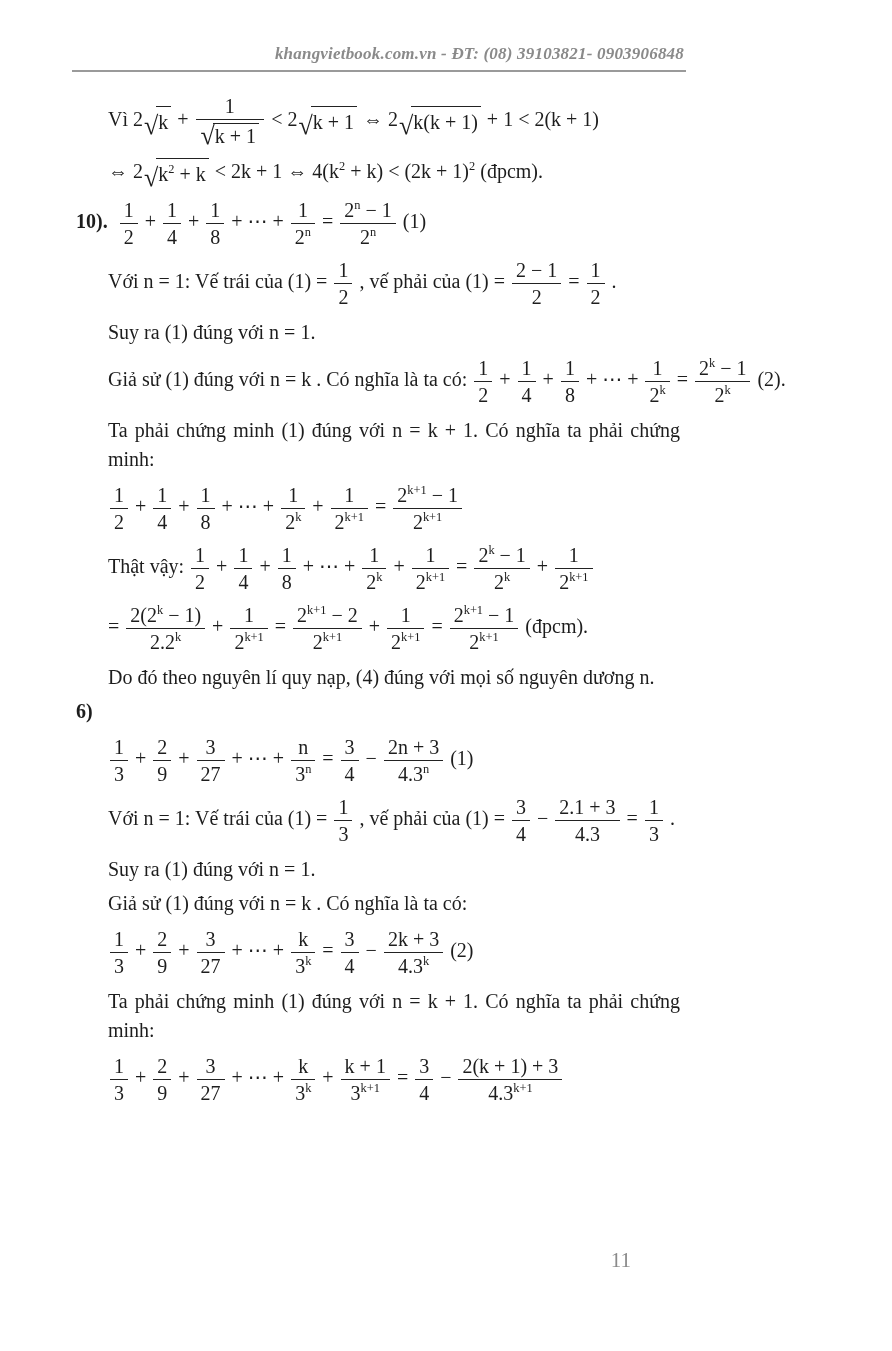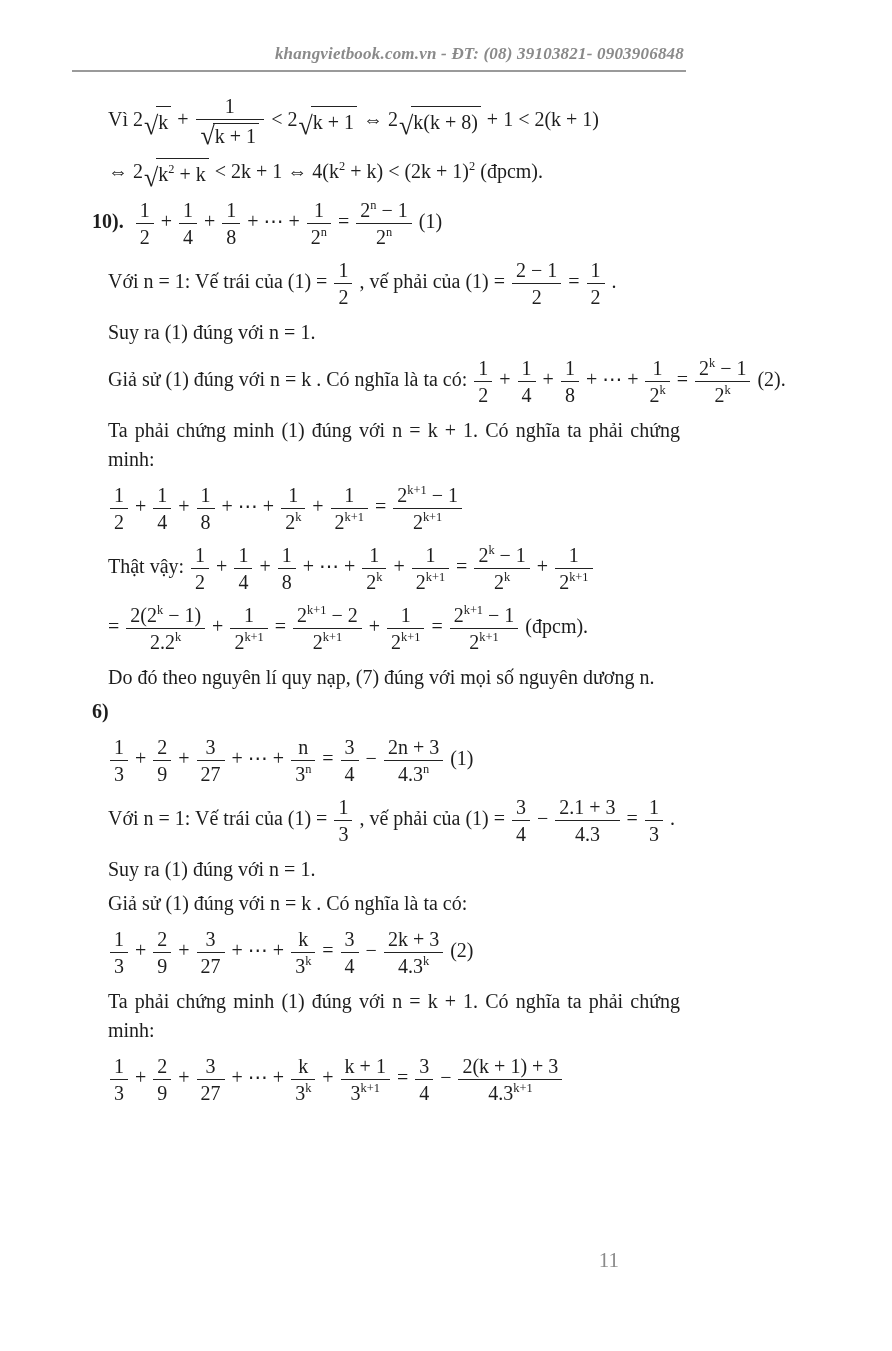--- a/index.html
+++ b/index.html
@@ -8,36 +8,36 @@
   .page{width:720px;height:1351px;position:relative;background:#fff;}
 
   .header{padding:44px 36px 6px 0;text-align:right;}
   .header-text{font-style:italic;font-weight:bold;font-size:17px;color:#8a8a8a;letter-spacing:.2px;}
   .rule{border:none;border-top:2px solid #9a9a9a;margin:0 34px 22px 72px;}
 
   .content{padding:0 40px 0 72px;font-size:20px;line-height:1.45;font-family:Liberation Serif, serif;}
   .line{margin:5px 0 5px 36px;}
   .line.display{margin:9px 0 9px 36px;white-space:nowrap;}
   .line.para{text-align:justify;}
-  .line.item{margin-left:20px;}
+  .line.item{margin-left:4px;}
   .lbl{font-weight:bold;margin-right:10px;}
 
   
   .fr{display:inline-block;vertical-align:middle;text-align:center;margin:0 2px;line-height:1.1;}
   .nu{display:block;padding:1px 4px 2px;border-bottom:1.6px solid #222;}
   .de{display:block;padding:2px 4px 1px;}
 
   
   .rt{display:inline-flex;align-items:stretch;vertical-align:middle;margin:0 1px;}
   .rs{font-size:1.3em;line-height:.85;align-self:flex-end;margin-right:-2px;}
   .rb{border-top:1.6px solid #222;padding:1px 3px 0 2px;}
 
   sup.sp{font-size:.62em;line-height:0;}
 
-  .pagenum{position:absolute;top:1248px;right:101px;font-size:21px;color:#8a8a8a;}
+  .pagenum{position:absolute;top:1248px;right:89px;font-size:21px;color:#8a8a8a;}
 </style>
 </head>
 <body>
 
 <div class="page">
   <header class="header">
     <span class="header-text">khangvietbook.com.vn - ĐT: (08) 39103821- 0903906848</span>
   </header>
   <hr class="rule">
   <main class="content">
@@ -45,35 +45,35 @@
           <span class="rs">√</span>
           <span class="rb"><span>k</span></span>
         </span><span> + </span><span class="fr"><span class="nu"><span>1</span></span><span class="de"><span class="rt">
               <span class="rs">√</span>
               <span class="rb"><span>k + 1</span></span>
             </span></span></span><span> &lt; 2</span><span class="rt">
           <span class="rs">√</span>
           <span class="rb"><span>k + 1</span></span>
         </span><span> ⇔ 2</span><span class="rt">
           <span class="rs">√</span>
-          <span class="rb"><span>k(k + 8)</span></span>
+          <span class="rb"><span>k(k + 1)</span></span>
         </span><span> + 1 &lt; 2(k + 1)</span></div>
       <div class="line display"><span>⇔ 2</span><span class="rt">
           <span class="rs">√</span>
           <span class="rb"><span>k</span><sup class="sp">2</sup><span> + k</span></span>
         </span><span> &lt; 2k + 1 ⇔ 4(k</span><sup class="sp">2</sup><span> + k) &lt; (2k + 1)</span><sup class="sp">2</sup><span> (đpcm).</span></div>
       <div class="line item"><span class="lbl">10).</span><span class="fr"><span class="nu"><span>1</span></span><span class="de"><span>2</span></span></span><span> + </span><span class="fr"><span class="nu"><span>1</span></span><span class="de"><span>4</span></span></span><span> + </span><span class="fr"><span class="nu"><span>1</span></span><span class="de"><span>8</span></span></span><span> + ⋯ + </span><span class="fr"><span class="nu"><span>1</span></span><span class="de"><span>2</span><sup class="sp">n</sup></span></span><span> = </span><span class="fr"><span class="nu"><span>2</span><sup class="sp">n</sup><span> − 1</span></span><span class="de"><span>2</span><sup class="sp">n</sup></span></span><span>  (1)</span></div>
       <div class="line display"><span>Với n = 1: Vế trái của (1) = </span><span class="fr"><span class="nu"><span>1</span></span><span class="de"><span>2</span></span></span><span> , vế phải của (1) = </span><span class="fr"><span class="nu"><span>2 − 1</span></span><span class="de"><span>2</span></span></span><span> = </span><span class="fr"><span class="nu"><span>1</span></span><span class="de"><span>2</span></span></span><span> .</span></div>
       <div class="line para"><span>Suy ra (1) đúng với n = 1.</span></div>
       <div class="line display"><span>Giả sử (1) đúng với n = k . Có nghĩa là ta có: </span><span class="fr"><span class="nu"><span>1</span></span><span class="de"><span>2</span></span></span><span> + </span><span class="fr"><span class="nu"><span>1</span></span><span class="de"><span>4</span></span></span><span> + </span><span class="fr"><span class="nu"><span>1</span></span><span class="de"><span>8</span></span></span><span> + ⋯ + </span><span class="fr"><span class="nu"><span>1</span></span><span class="de"><span>2</span><sup class="sp">k</sup></span></span><span> = </span><span class="fr"><span class="nu"><span>2</span><sup class="sp">k</sup><span> − 1</span></span><span class="de"><span>2</span><sup class="sp">k</sup></span></span><span>  (2).</span></div>
       <div class="line para"><span>Ta phải chứng minh (1) đúng với n = k + 1. Có nghĩa ta phải chứng minh:</span></div>
       <div class="line display"><span class="fr"><span class="nu"><span>1</span></span><span class="de"><span>2</span></span></span><span> + </span><span class="fr"><span class="nu"><span>1</span></span><span class="de"><span>4</span></span></span><span> + </span><span class="fr"><span class="nu"><span>1</span></span><span class="de"><span>8</span></span></span><span> + ⋯ + </span><span class="fr"><span class="nu"><span>1</span></span><span class="de"><span>2</span><sup class="sp">k</sup></span></span><span> + </span><span class="fr"><span class="nu"><span>1</span></span><span class="de"><span>2</span><sup class="sp">k+1</sup></span></span><span> = </span><span class="fr"><span class="nu"><span>2</span><sup class="sp">k+1</sup><span> − 1</span></span><span class="de"><span>2</span><sup class="sp">k+1</sup></span></span></div>
       <div class="line display"><span>Thật vậy: </span><span class="fr"><span class="nu"><span>1</span></span><span class="de"><span>2</span></span></span><span> + </span><span class="fr"><span class="nu"><span>1</span></span><span class="de"><span>4</span></span></span><span> + </span><span class="fr"><span class="nu"><span>1</span></span><span class="de"><span>8</span></span></span><span> + ⋯ + </span><span class="fr"><span class="nu"><span>1</span></span><span class="de"><span>2</span><sup class="sp">k</sup></span></span><span> + </span><span class="fr"><span class="nu"><span>1</span></span><span class="de"><span>2</span><sup class="sp">k+1</sup></span></span><span> = </span><span class="fr"><span class="nu"><span>2</span><sup class="sp">k</sup><span> − 1</span></span><span class="de"><span>2</span><sup class="sp">k</sup></span></span><span> + </span><span class="fr"><span class="nu"><span>1</span></span><span class="de"><span>2</span><sup class="sp">k+1</sup></span></span></div>
       <div class="line display"><span>= </span><span class="fr"><span class="nu"><span>2(2</span><sup class="sp">k</sup><span> − 1)</span></span><span class="de"><span>2.2</span><sup class="sp">k</sup></span></span><span> + </span><span class="fr"><span class="nu"><span>1</span></span><span class="de"><span>2</span><sup class="sp">k+1</sup></span></span><span> = </span><span class="fr"><span class="nu"><span>2</span><sup class="sp">k+1</sup><span> − 2</span></span><span class="de"><span>2</span><sup class="sp">k+1</sup></span></span><span> + </span><span class="fr"><span class="nu"><span>1</span></span><span class="de"><span>2</span><sup class="sp">k+1</sup></span></span><span> = </span><span class="fr"><span class="nu"><span>2</span><sup class="sp">k+1</sup><span> − 1</span></span><span class="de"><span>2</span><sup class="sp">k+1</sup></span></span><span>  (đpcm).</span></div>
-      <div class="line para"><span>Do đó theo nguyên lí quy nạp, (7) đúng với mọi số nguyên dương n.</span></div>
+      <div class="line para"><span>Do đó theo nguyên lí quy nạp, (4) đúng với mọi số nguyên dương n.</span></div>
       <div class="line item"><span class="lbl">6)</span></div>
       <div class="line display"><span class="fr"><span class="nu"><span>1</span></span><span class="de"><span>3</span></span></span><span> + </span><span class="fr"><span class="nu"><span>2</span></span><span class="de"><span>9</span></span></span><span> + </span><span class="fr"><span class="nu"><span>3</span></span><span class="de"><span>27</span></span></span><span> + ⋯ + </span><span class="fr"><span class="nu"><span>n</span></span><span class="de"><span>3</span><sup class="sp">n</sup></span></span><span> = </span><span class="fr"><span class="nu"><span>3</span></span><span class="de"><span>4</span></span></span><span> − </span><span class="fr"><span class="nu"><span>2n + 3</span></span><span class="de"><span>4.3</span><sup class="sp">n</sup></span></span><span>  (1)</span></div>
       <div class="line display"><span>Với n = 1: Vế trái của (1) = </span><span class="fr"><span class="nu"><span>1</span></span><span class="de"><span>3</span></span></span><span> , vế phải của (1) = </span><span class="fr"><span class="nu"><span>3</span></span><span class="de"><span>4</span></span></span><span> − </span><span class="fr"><span class="nu"><span>2.1 + 3</span></span><span class="de"><span>4.3</span></span></span><span> = </span><span class="fr"><span class="nu"><span>1</span></span><span class="de"><span>3</span></span></span><span> .</span></div>
       <div class="line para"><span>Suy ra (1) đúng với n = 1.</span></div>
       <div class="line para"><span>Giả sử (1) đúng với n = k . Có nghĩa là ta có:</span></div>
       <div class="line display"><span class="fr"><span class="nu"><span>1</span></span><span class="de"><span>3</span></span></span><span> + </span><span class="fr"><span class="nu"><span>2</span></span><span class="de"><span>9</span></span></span><span> + </span><span class="fr"><span class="nu"><span>3</span></span><span class="de"><span>27</span></span></span><span> + ⋯ + </span><span class="fr"><span class="nu"><span>k</span></span><span class="de"><span>3</span><sup class="sp">k</sup></span></span><span> = </span><span class="fr"><span class="nu"><span>3</span></span><span class="de"><span>4</span></span></span><span> − </span><span class="fr"><span class="nu"><span>2k + 3</span></span><span class="de"><span>4.3</span><sup class="sp">k</sup></span></span><span>  (2)</span></div>
       <div class="line para"><span>Ta phải chứng minh (1) đúng với n = k + 1. Có nghĩa ta phải chứng minh:</span></div>
       <div class="line display"><span class="fr"><span class="nu"><span>1</span></span><span class="de"><span>3</span></span></span><span> + </span><span class="fr"><span class="nu"><span>2</span></span><span class="de"><span>9</span></span></span><span> + </span><span class="fr"><span class="nu"><span>3</span></span><span class="de"><span>27</span></span></span><span> + ⋯ + </span><span class="fr"><span class="nu"><span>k</span></span><span class="de"><span>3</span><sup class="sp">k</sup></span></span><span> + </span><span class="fr"><span class="nu"><span>k + 1</span></span><span class="de"><span>3</span><sup class="sp">k+1</sup></span></span><span> = </span><span class="fr"><span class="nu"><span>3</span></span><span class="de"><span>4</span></span></span><span> − </span><span class="fr"><span class="nu"><span>2(k + 1) + 3</span></span><span class="de"><span>4.3</span><sup class="sp">k+1</sup></span></span></div>
     </main>
   <div class="pagenum">11</div>

